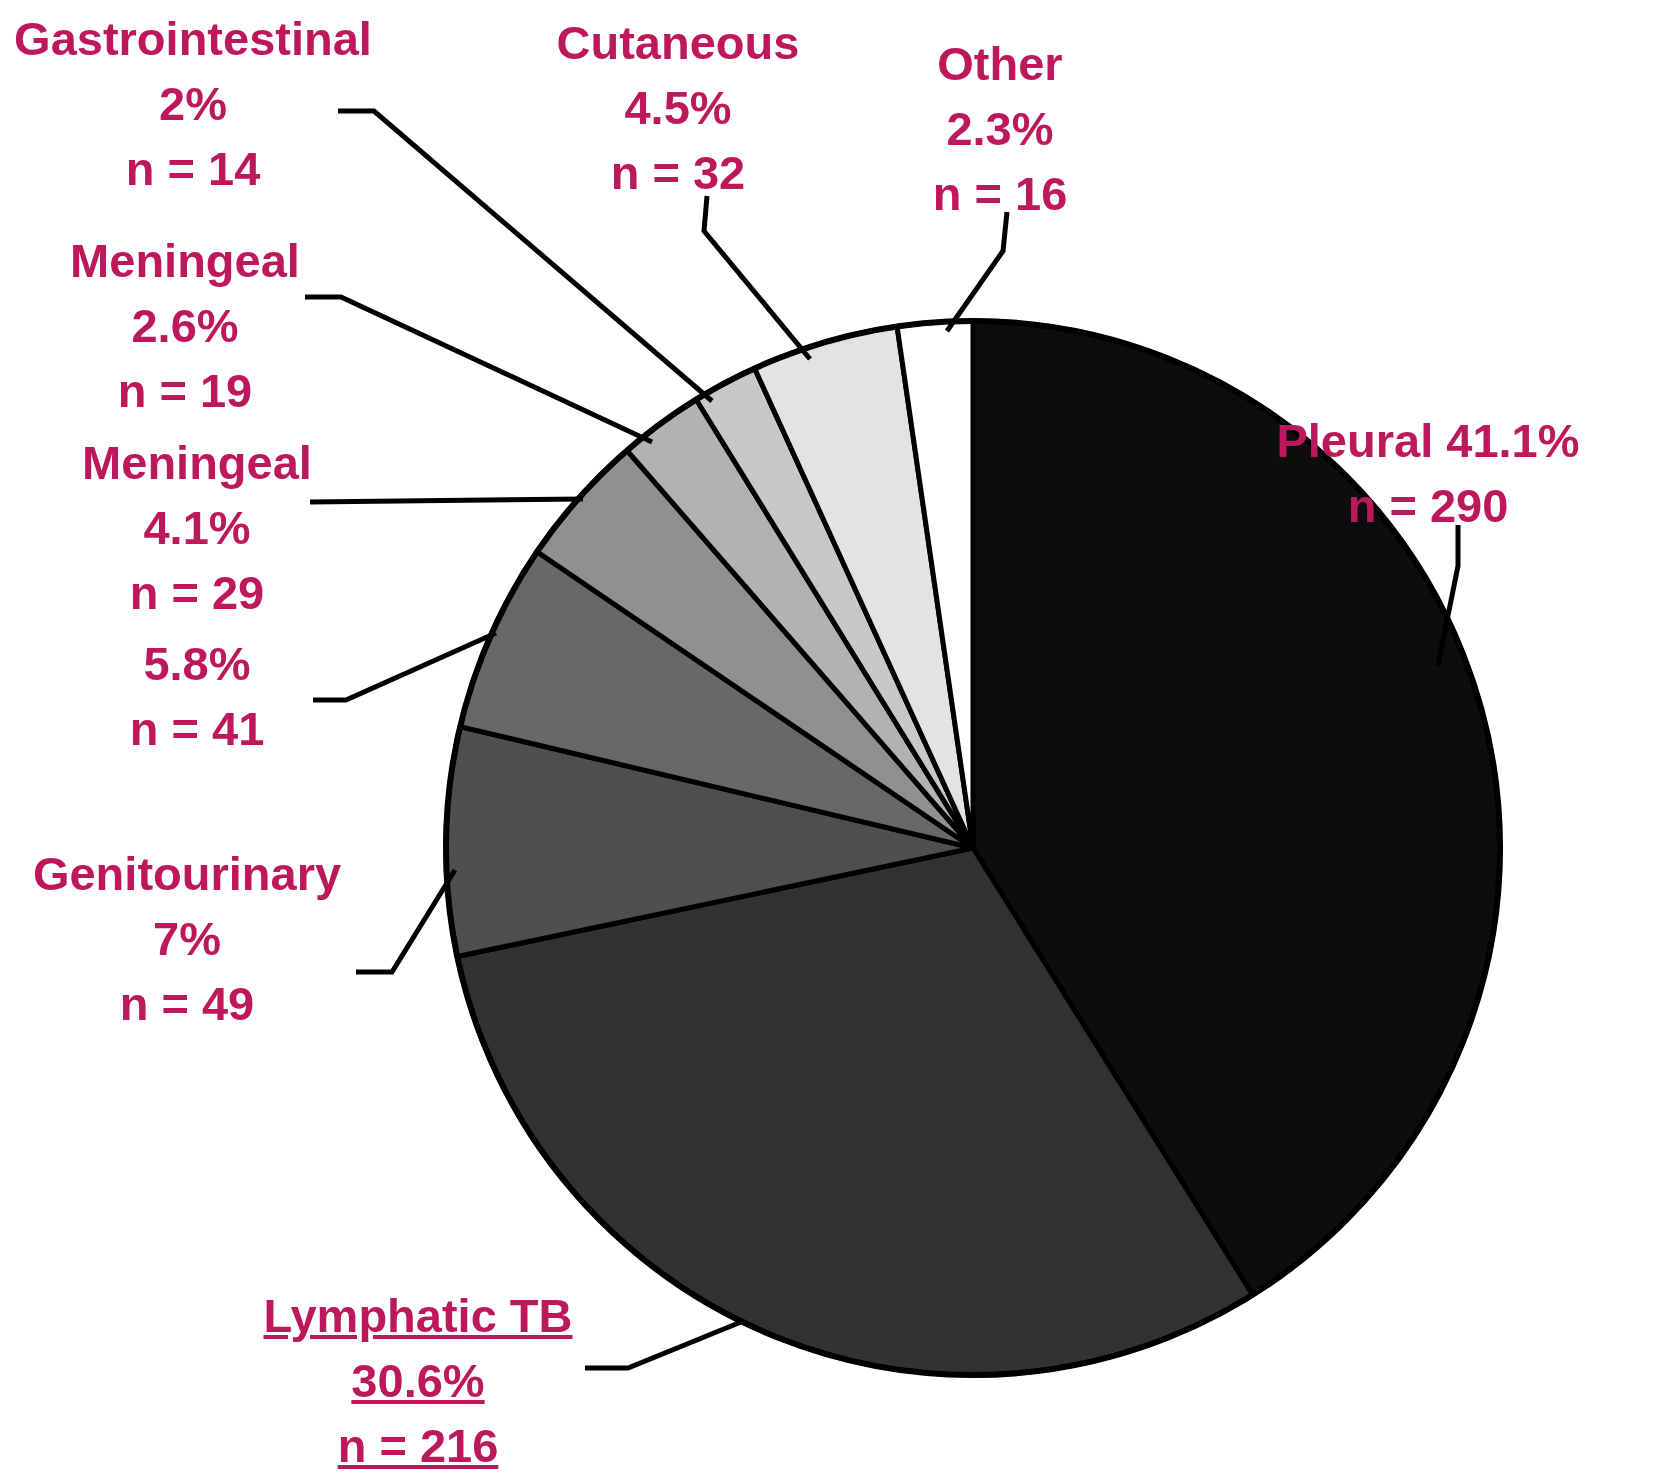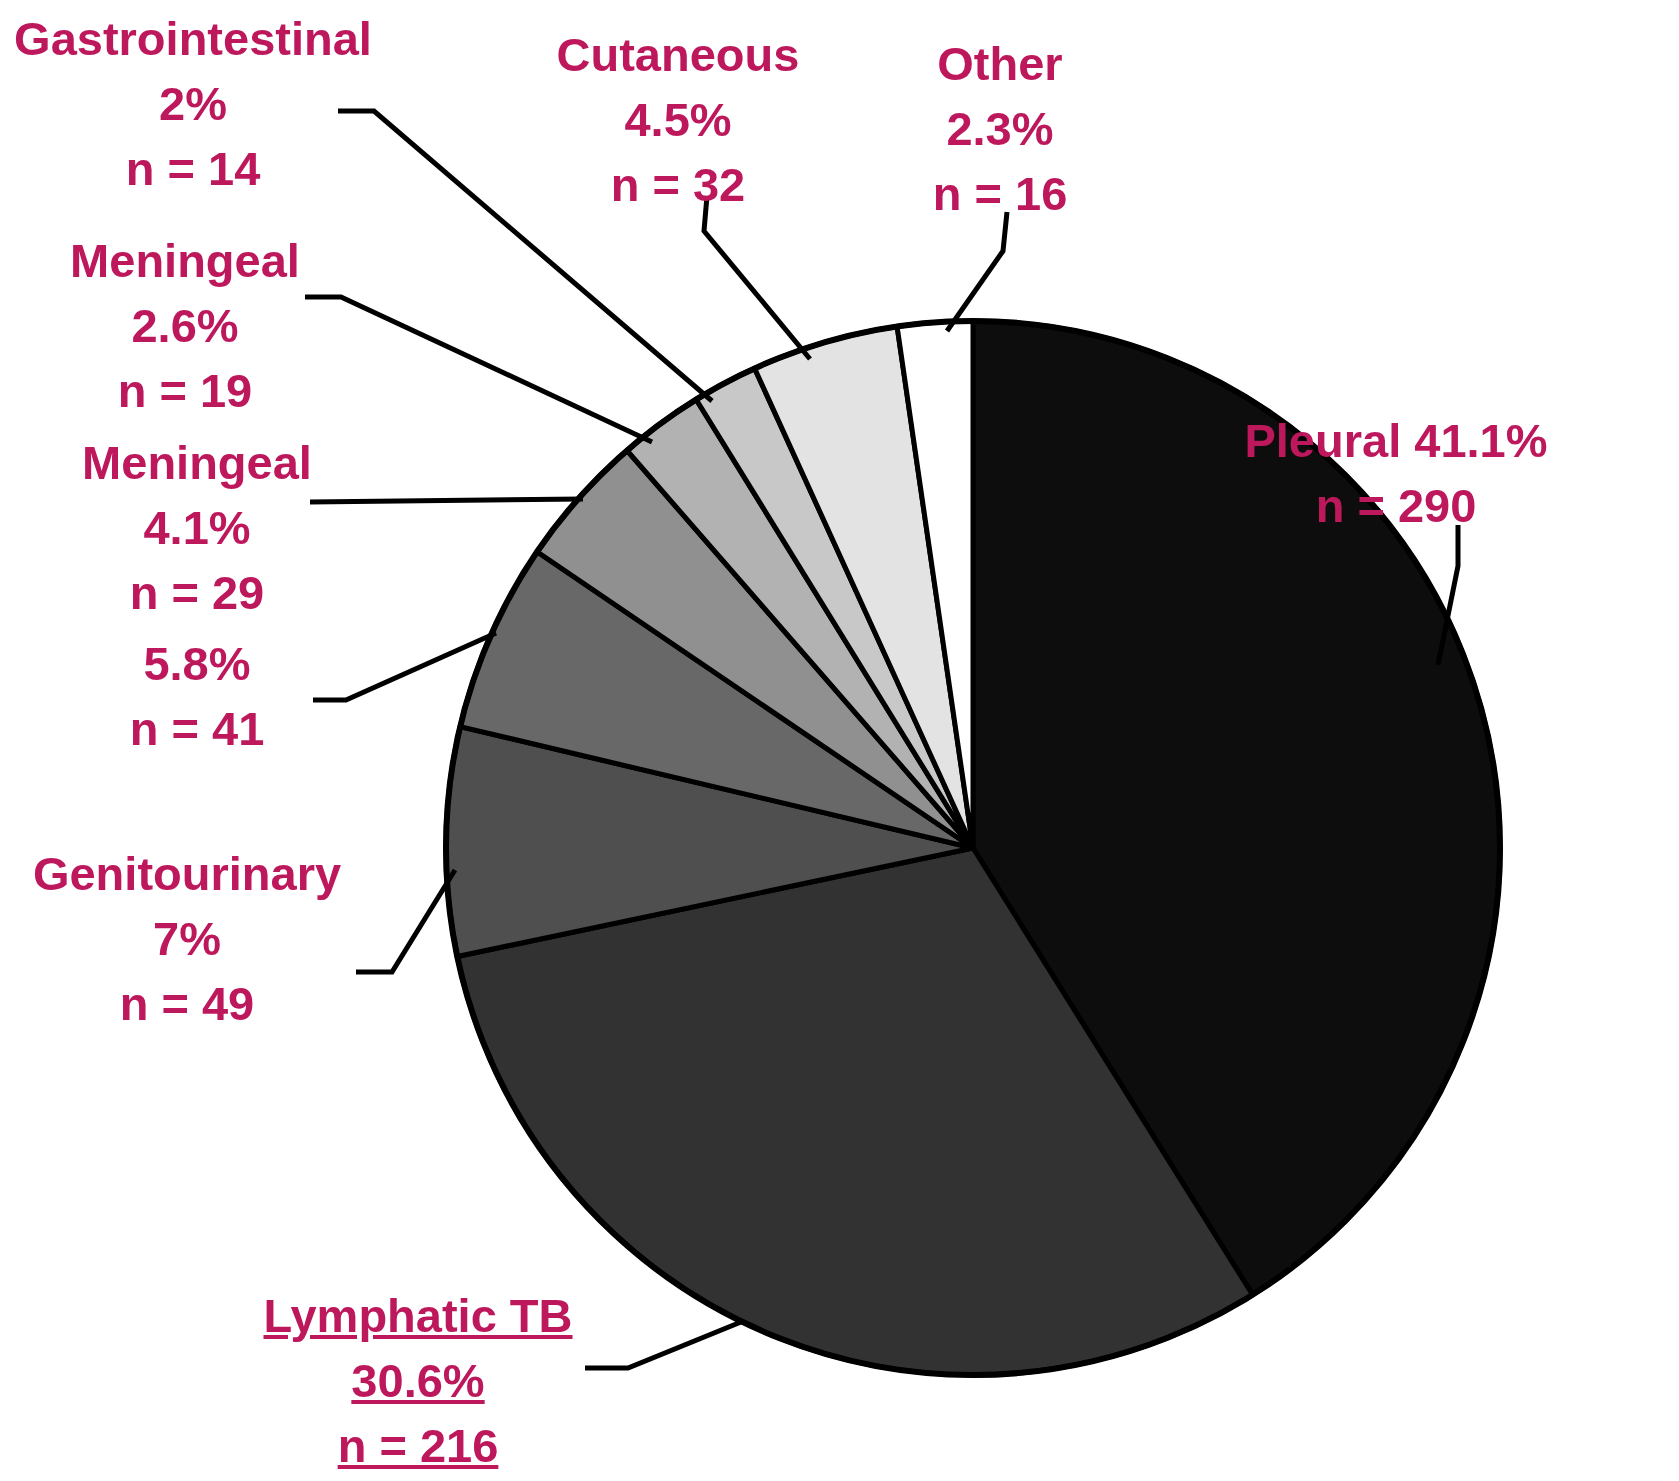--- a/index.html
+++ b/index.html
@@ -60,21 +60,21 @@
     <polyline class="leader" points="585,1368 628,1368 741,1322"></polyline>
     <polyline class="leader" points="356,972 392,972 455,870"></polyline>
     <polyline class="leader" points="313,700 346,700 496,633"></polyline>
     <polyline class="leader" points="310,502 583,499"></polyline>
     <polyline class="leader" points="305,297 341,297 652,442"></polyline>
     <polyline class="leader" points="338,111 374,111 712,401"></polyline>
     <polyline class="leader" points="707,196 704,231 810,359"></polyline>
     <polyline class="leader" points="1007,212 1003,251 947,331"></polyline>
   </svg>
 
-  <div class="slice-label" style="left:1396px; top:408px;text-align:center;">
+  <div class="slice-label" style="left:1428px; top:408px;text-align:center;">
     <div>Pleural 41.1%</div>
     <div>n = 290</div>
   </div>
 
   <div class="slice-label" style="left:418px; top:1283px;text-decoration:underline;">
     <div>Lymphatic TB</div>
     <div>30.6%</div>
     <div>n = 216</div>
   </div>
 
@@ -100,21 +100,21 @@
     <div>2.6%</div>
     <div>n = 19</div>
   </div>
 
   <div class="slice-label" style="left:193px; top:6px;">
     <div>Gastrointestinal</div>
     <div>2%</div>
     <div>n = 14</div>
   </div>
 
-  <div class="slice-label" style="left:678px; top:10px;margin-top:12px;">
+  <div class="slice-label" style="left:678px; top:10px;">
     <div>Cutaneous</div>
     <div>4.5%</div>
     <div>n = 32</div>
   </div>
 
   <div class="slice-label" style="left:1000px; top:31px;">
     <div>Other</div>
     <div>2.3%</div>
     <div>n = 16</div>
   </div>

